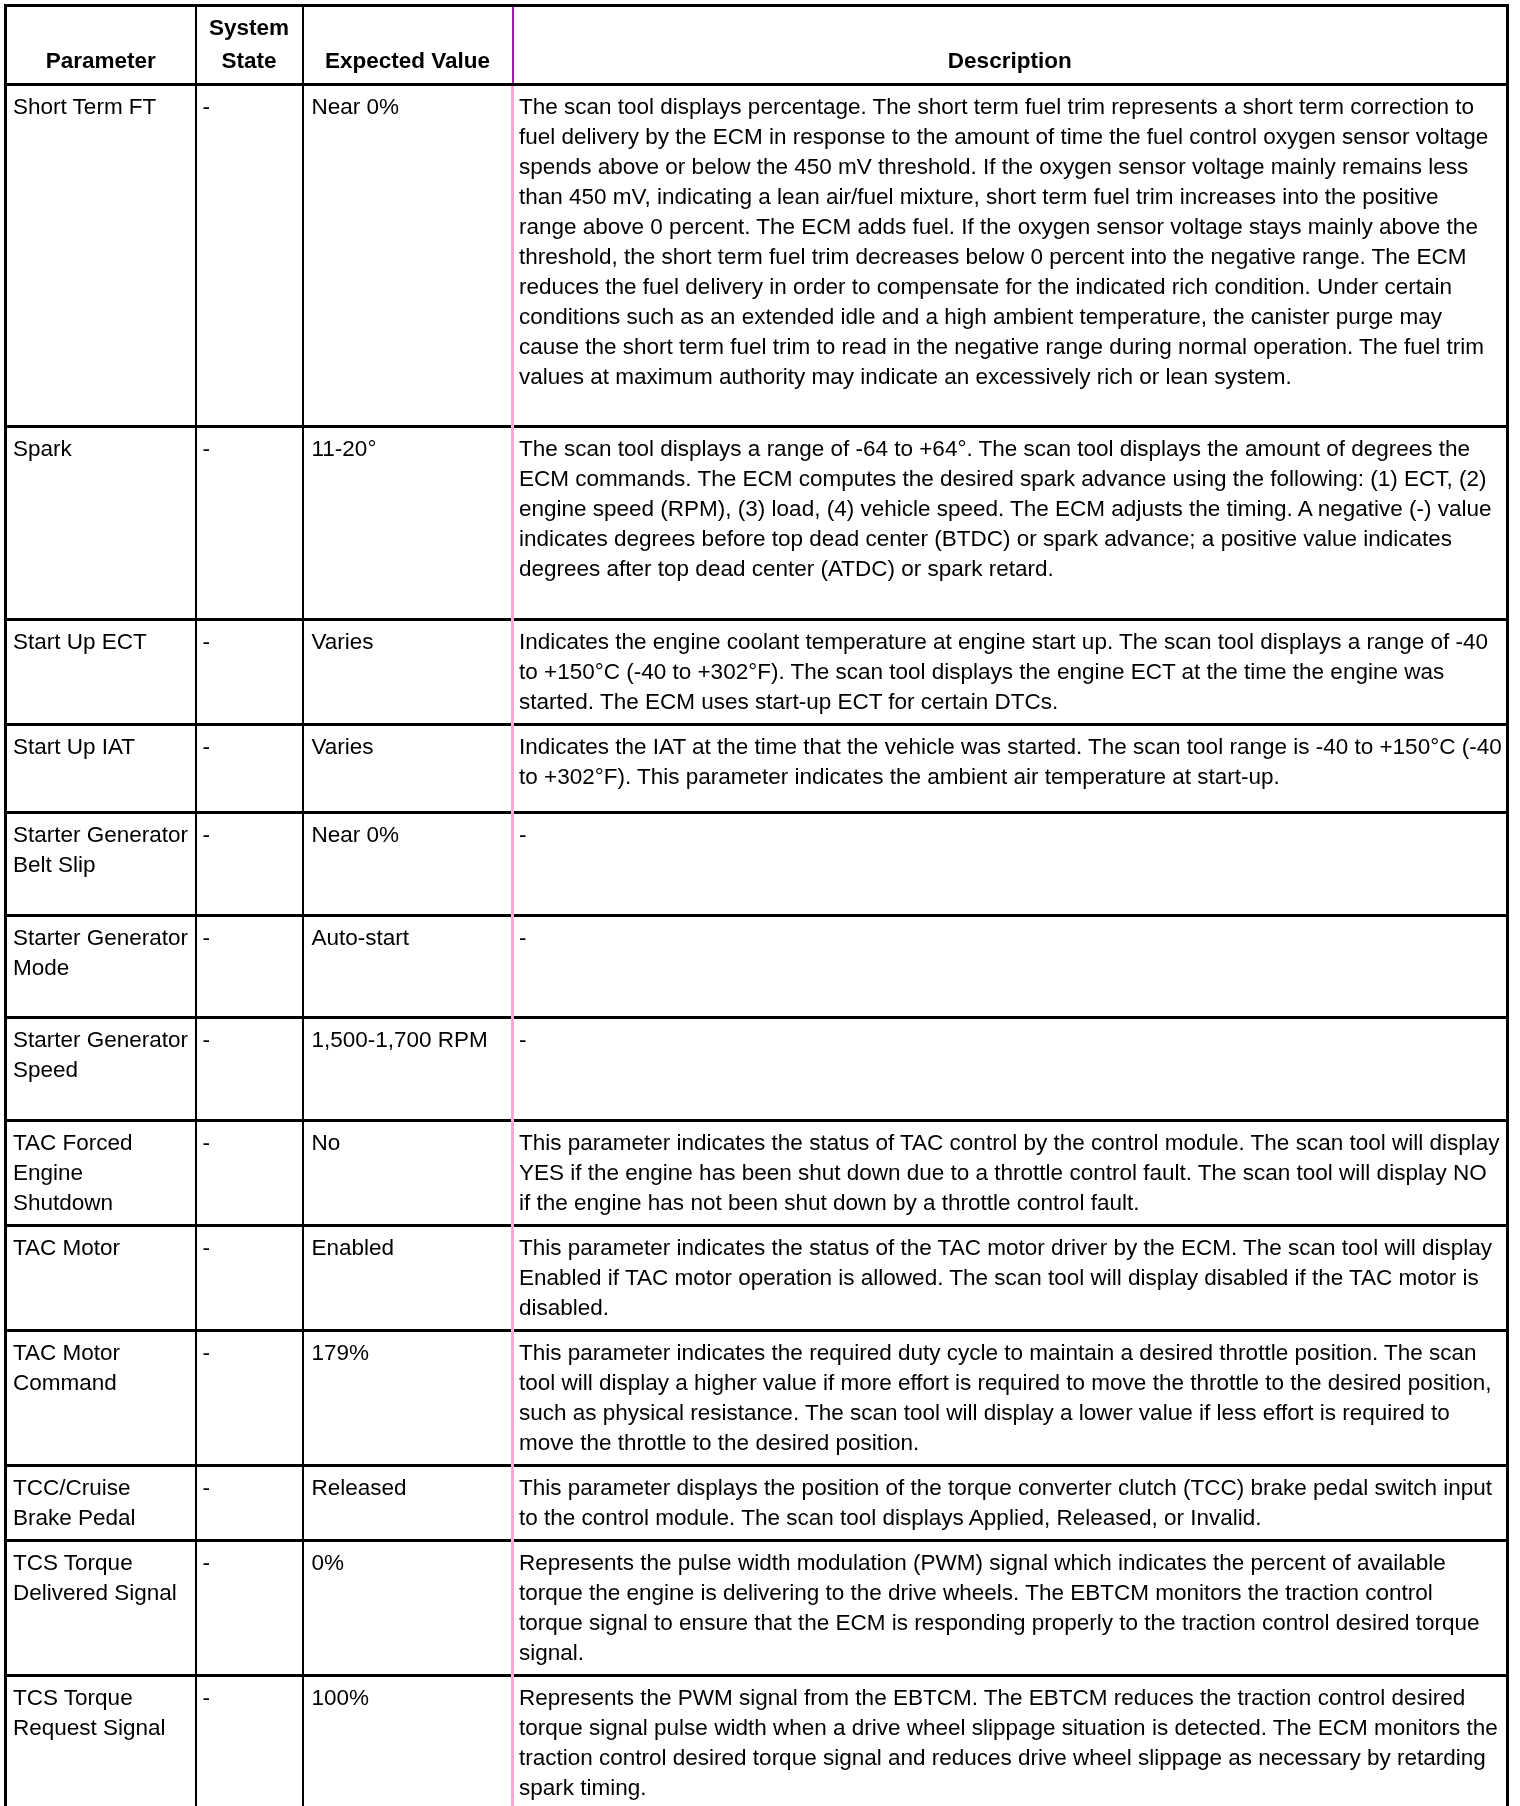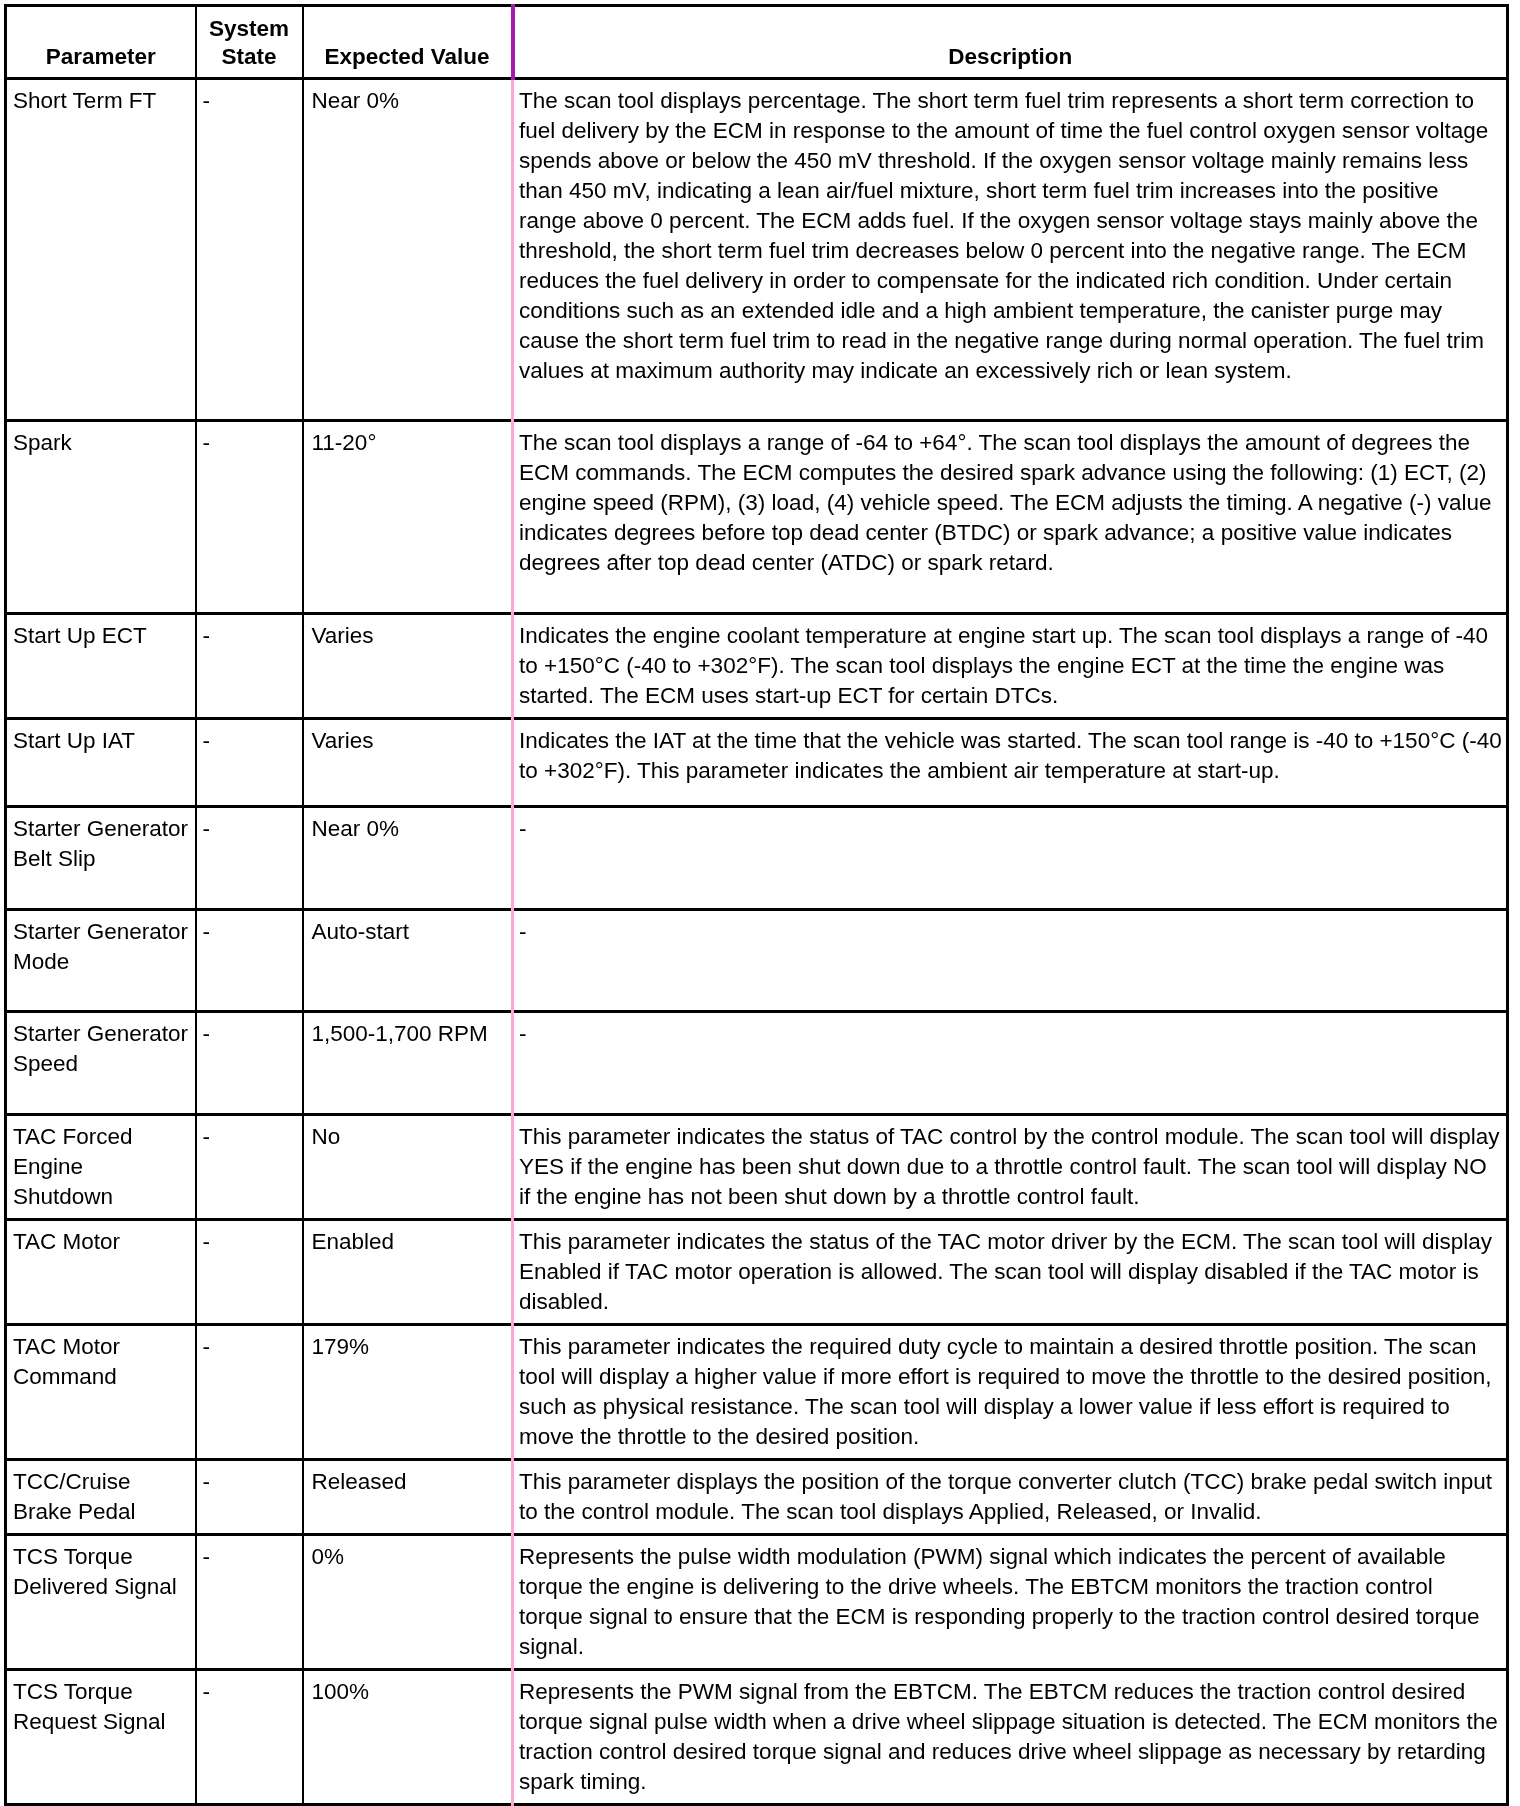--- a/index.html
+++ b/index.html
@@ -31,34 +31,34 @@
   .tbl col.c3 { width: 210px; }
   .tbl col.c4 { width: auto; }
   .tbl th {
     font-weight: bold;
     text-align: center;
     vertical-align: bottom;
     padding: 4px 4px 6px 4px;
     border-left: 2px solid #000;
     border-bottom: 3px solid #000;
     height: 60px;
-    line-height: 28px;
+    line-height: 33px;
   }
   .tbl th:first-child { border-left: none; text-align: center; }
   .tbl td {
     vertical-align: top;
     padding: 6px 6px 6px 6px;
     border-top: 3px solid #000;
     border-left: 2px solid #000;
     text-align: left;
     word-wrap: break-word;
   }
   .tbl td:first-child { border-left: none; padding-left: 6px; }
   .tbl td.desc { border-left: 3px solid #f9a8d4; padding-left: 5px; padding-right: 4px; }
-  .tbl th.desc-h { border-left: 4px solid #a21caf; }
+  .tbl th.desc-h { border-left: 2px solid #a21caf; }
   .tbl td.state { padding-left: 6px; }
   .tbl td.val { padding-left: 8px; white-space: nowrap; margin-left: 20px; }
 </style>
 </head>
 <body>
 
 <table class="tbl">
   <colgroup>
     <col class="c1">
       <col class="c2">

